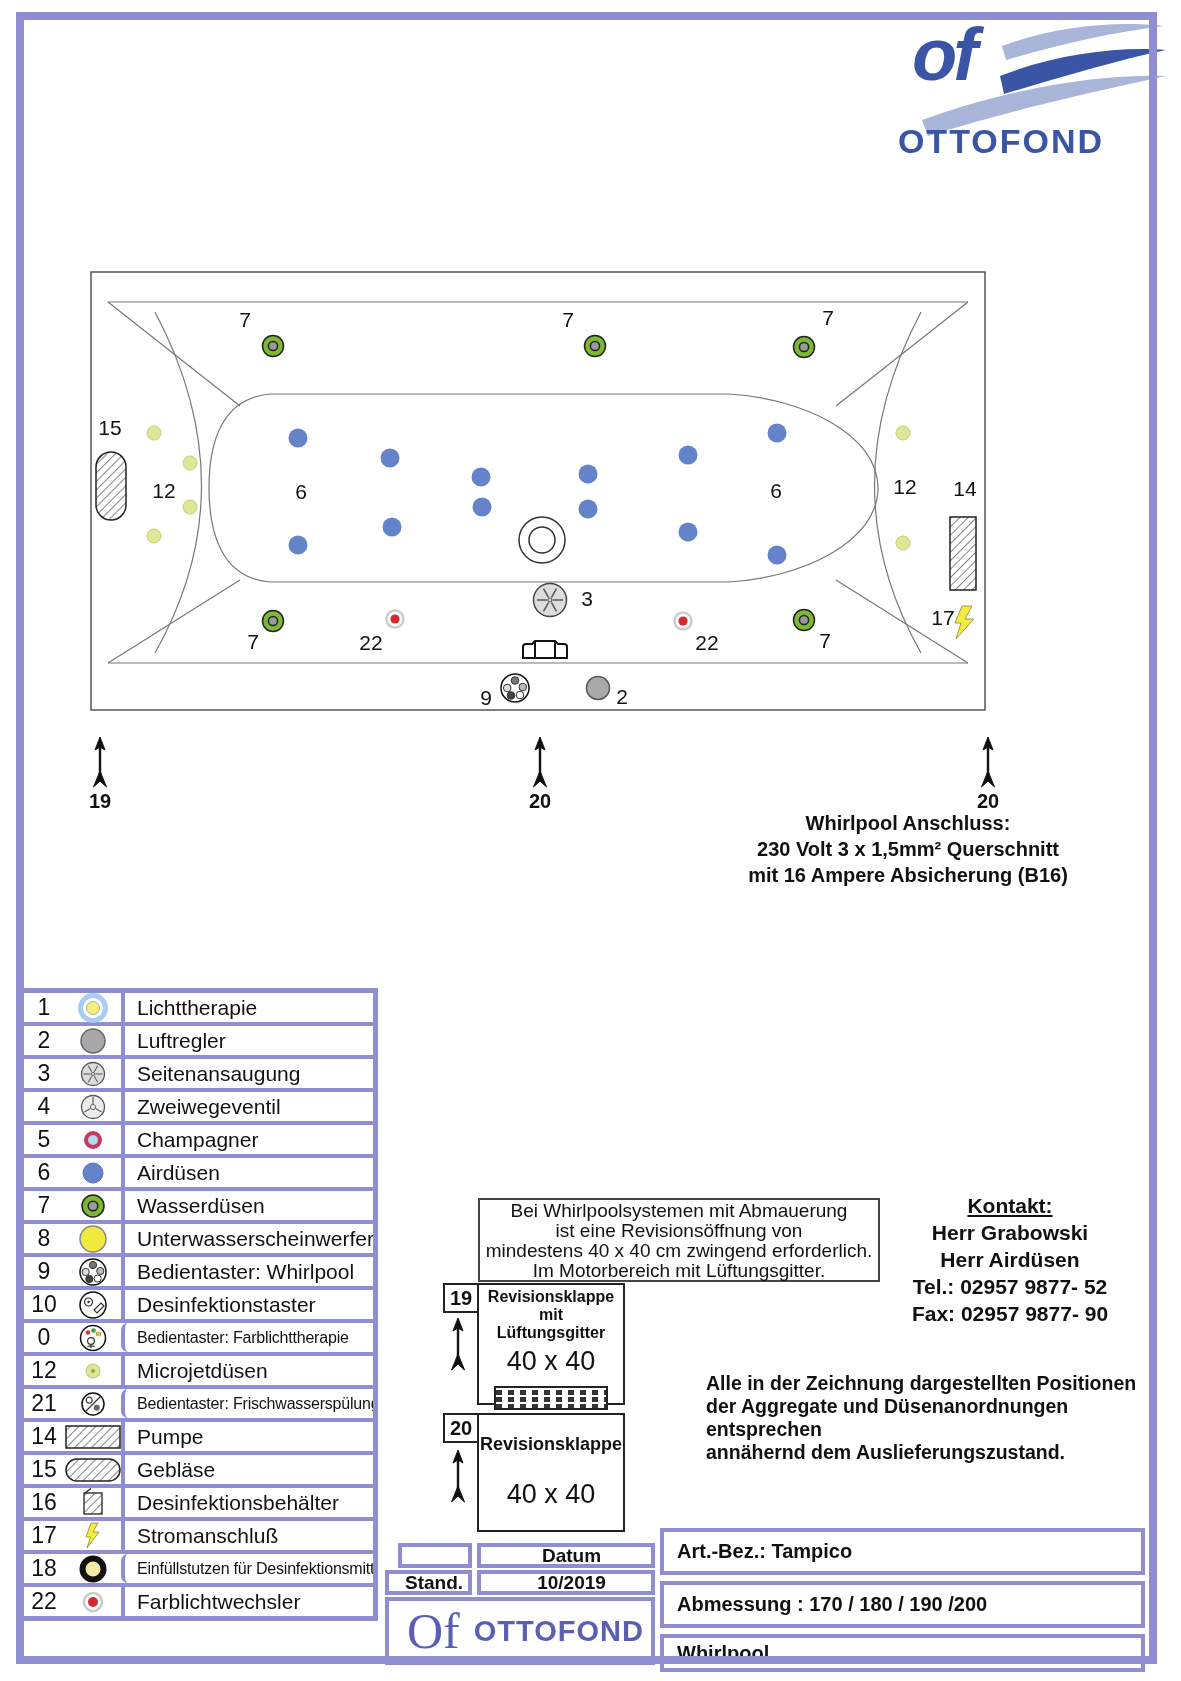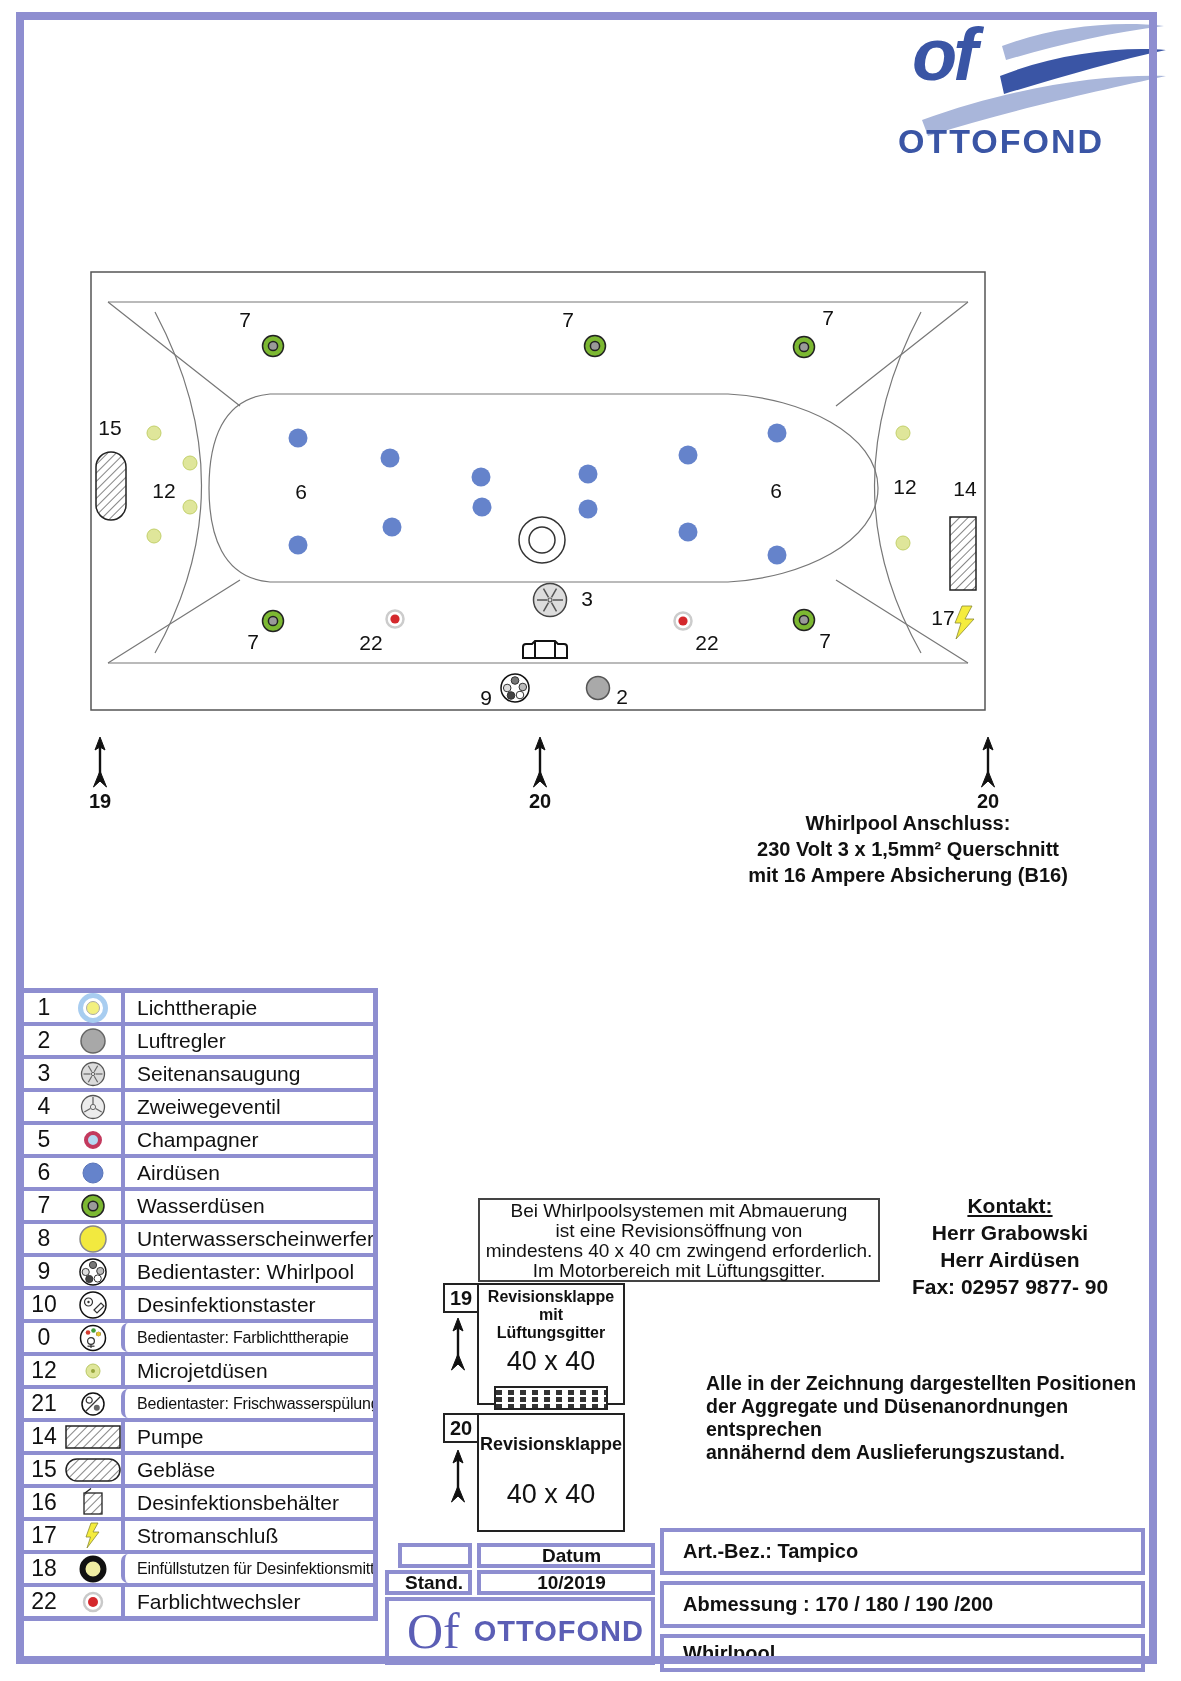--- a/index.html
+++ b/index.html
@@ -51,21 +51,21 @@
   .kontakt .title{text-decoration:underline;}
   .disclaimer{position:absolute;left:706px;top:1372px;width:450px;
               font-weight:bold;font-size:19.5px;line-height:23px;}
   
   .pcell{position:absolute;border:4px solid #8e8ed0;background:#fff;box-sizing:border-box;
          display:flex;align-items:center;font-weight:bold;font-size:19px;}
   .pcell.center{justify-content:center;padding-left:11px;}
   .bottom-logo{gap:14px;}
   .bl-of{font-family:"Liberation Serif",serif;font-size:50px;color:#5b5eb5;font-weight:normal;}
   .bl-name{font-size:29px;font-weight:bold;color:#5b5eb5;letter-spacing:1px;}
-  .prod{padding-left:19px;font-size:20px;}
+  .prod{padding-left:13px;font-size:20px;}
 </style>
 </head>
 <body>
 
 <svg class="artwork" width="1181" height="1681" viewBox="0 0 1181 1681">
   <defs>
     <pattern id="hatch" patternUnits="userSpaceOnUse" width="6" height="6" patternTransform="rotate(45)">
       <rect width="6" height="6" fill="#fff"></rect>
       <line x1="0" y1="0" x2="0" y2="6" stroke="#333" stroke-width="1.2"></line>
     </pattern>
@@ -495,20 +495,21 @@
 <div class="rev-num" style="left:443px;top:1413px">20</div>
 <div class="rev-box" style="left:477px;top:1413px;width:148px;height:119px">
   <div class="rev-title2">Revisionsklappe</div>
   <div class="rev-size" style="margin-top:24px">40 x 40</div>
 </div>
 
 <div class="kontakt">
   <div class="title">Kontakt:</div>
   <div>Herr Grabowski</div>
   <div>Herr Airdüsen</div>
+  <div>Tel.: 02957 9877- 52</div>
   <div>Fax: 02957 9877- 90</div>
 </div>
 
 <div class="disclaimer">
   <div>Alle in der Zeichnung dargestellten Positionen</div>
   <div>der Aggregate und Düsenanordnungen entsprechen</div>
   <div>annähernd dem Auslieferungszustand.</div>
 </div>
 
 <div class="pcell center" style="left:398px;top:1543px;width:74px;height:25px"></div>

